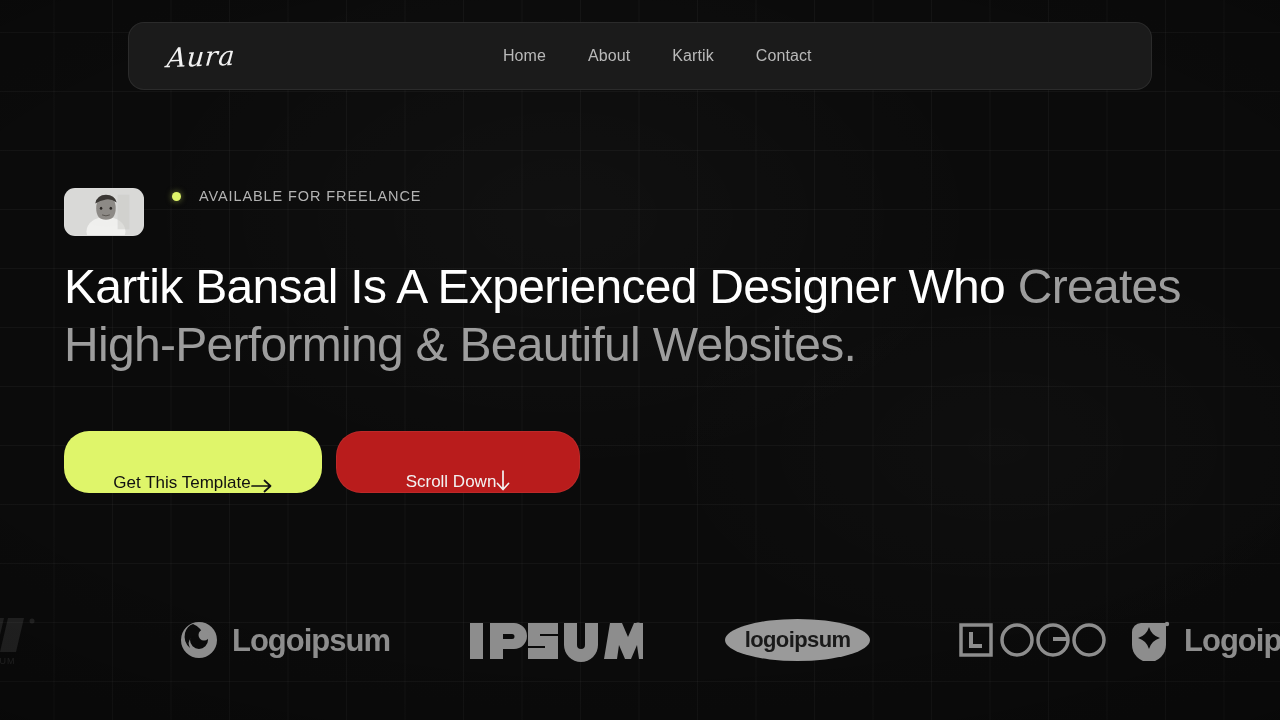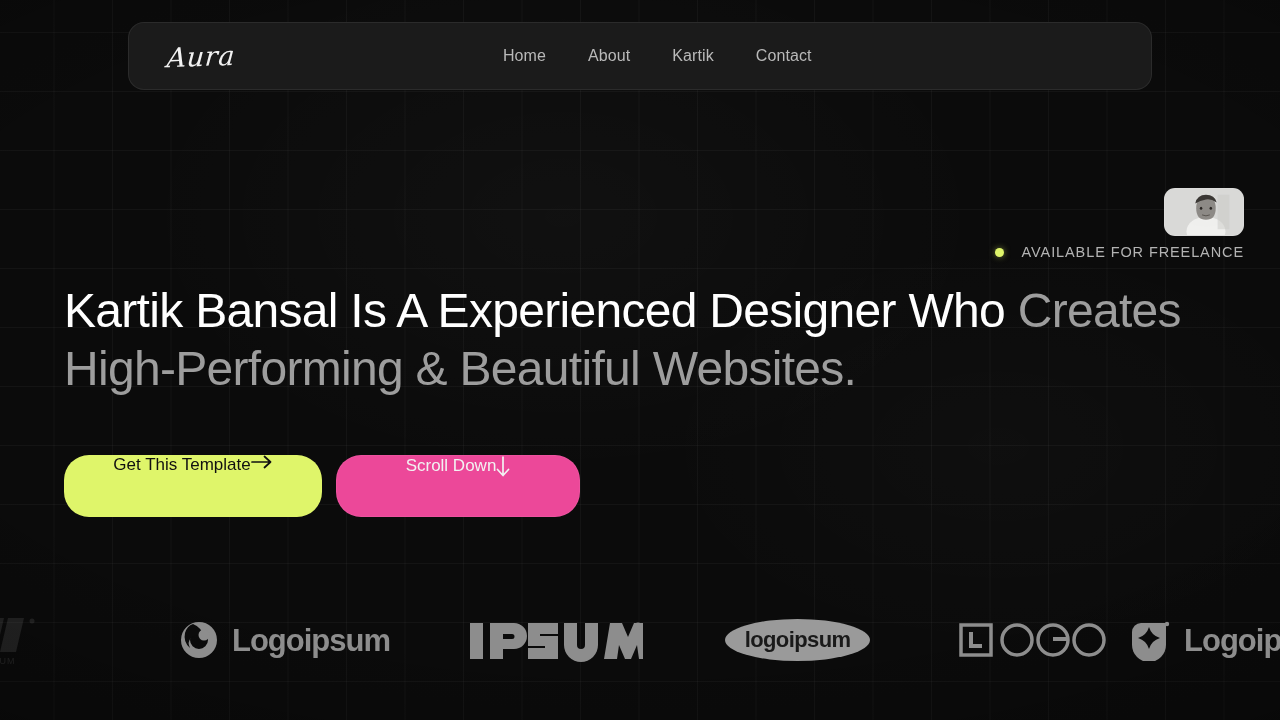--- a/index.html
+++ b/index.html
@@ -87,21 +87,21 @@
     color:#f3f3f3;
     font-size:14.5px;
     display:flex; align-items:center; justify-content:center;
     cursor:pointer;
     white-space:nowrap;
   }
 
   
   .hero { position:absolute; left:64px; top:188px; width:1180px; z-index:4; }
 
-  .badge-row { display:flex; align-items:flex-end; gap:8px;flex-direction:column; }
+  .badge-row { display:flex; align-items:flex-start; gap:28px; }
   .avatar {
     width:80px; height:48px;
     border-radius:11px;
     overflow:hidden;
     background:#d8d8d6;
     border:1px solid rgba(255,255,255,0.12);
     position:relative;
     flex:none;
   }
   .avatar svg { display:block; width:100%; height:100%; }
@@ -128,34 +128,34 @@
     font-weight:400;
     color:#9d9d9d;
     max-width:1160px;
   }
   .headline .lead { color:#ffffff; }
 
   .cta-row { margin-top:58px; display:flex; align-items:center; gap:14px; }
   .btn {
     height:62px;
     border-radius:25px;
-    display:flex; align-items:flex-start; justify-content:center;
+    display:flex; align-items:flex-end; justify-content:center;
     font-size:17px;
     cursor:pointer;
     white-space:nowrap;
   }
   .btn-primary {
     width:258px;
     background:#dff56a;
     color:#101010;
     border:none;
   }
   .btn-secondary {
     width:244px;
-    background:#ec4899;
+    background:#b91c1c;
     border:1px solid rgba(255,255,255,0.06);
     color:#f2f2f2;
   }
   .btn svg { display:block; }
 
   
   .logo-strip {
     position:absolute;
     left:0; right:0; bottom:44px;
     height:72px;

